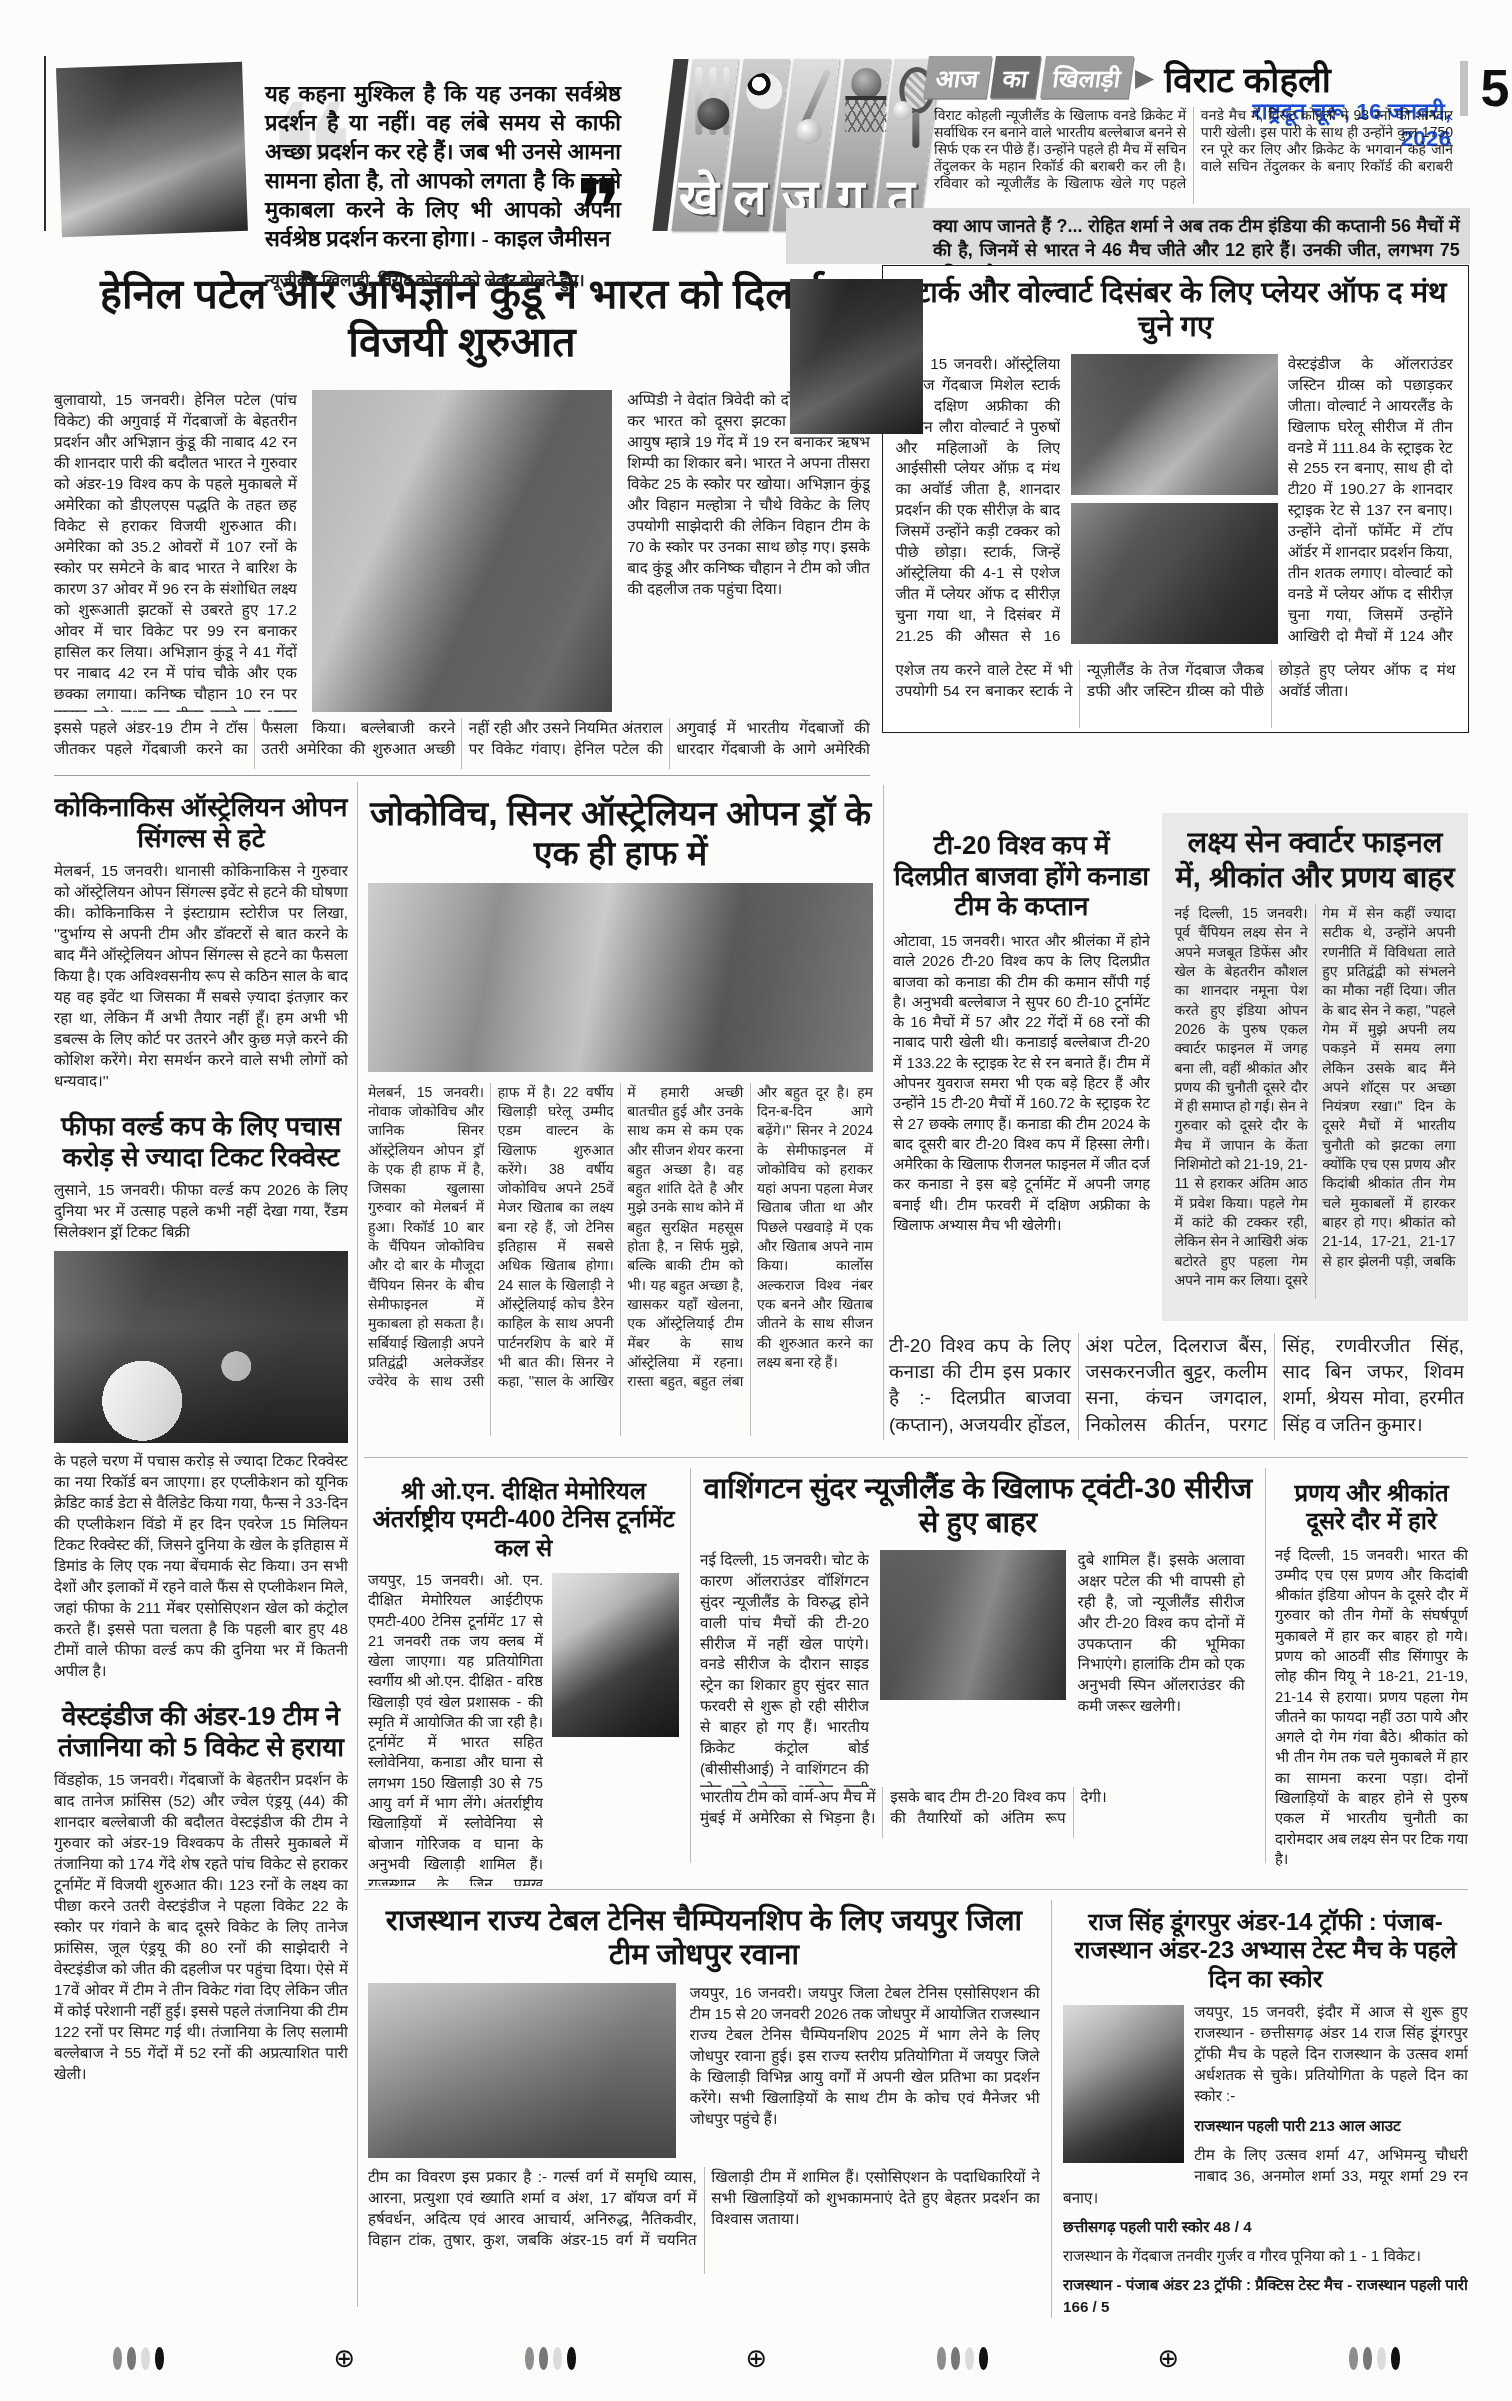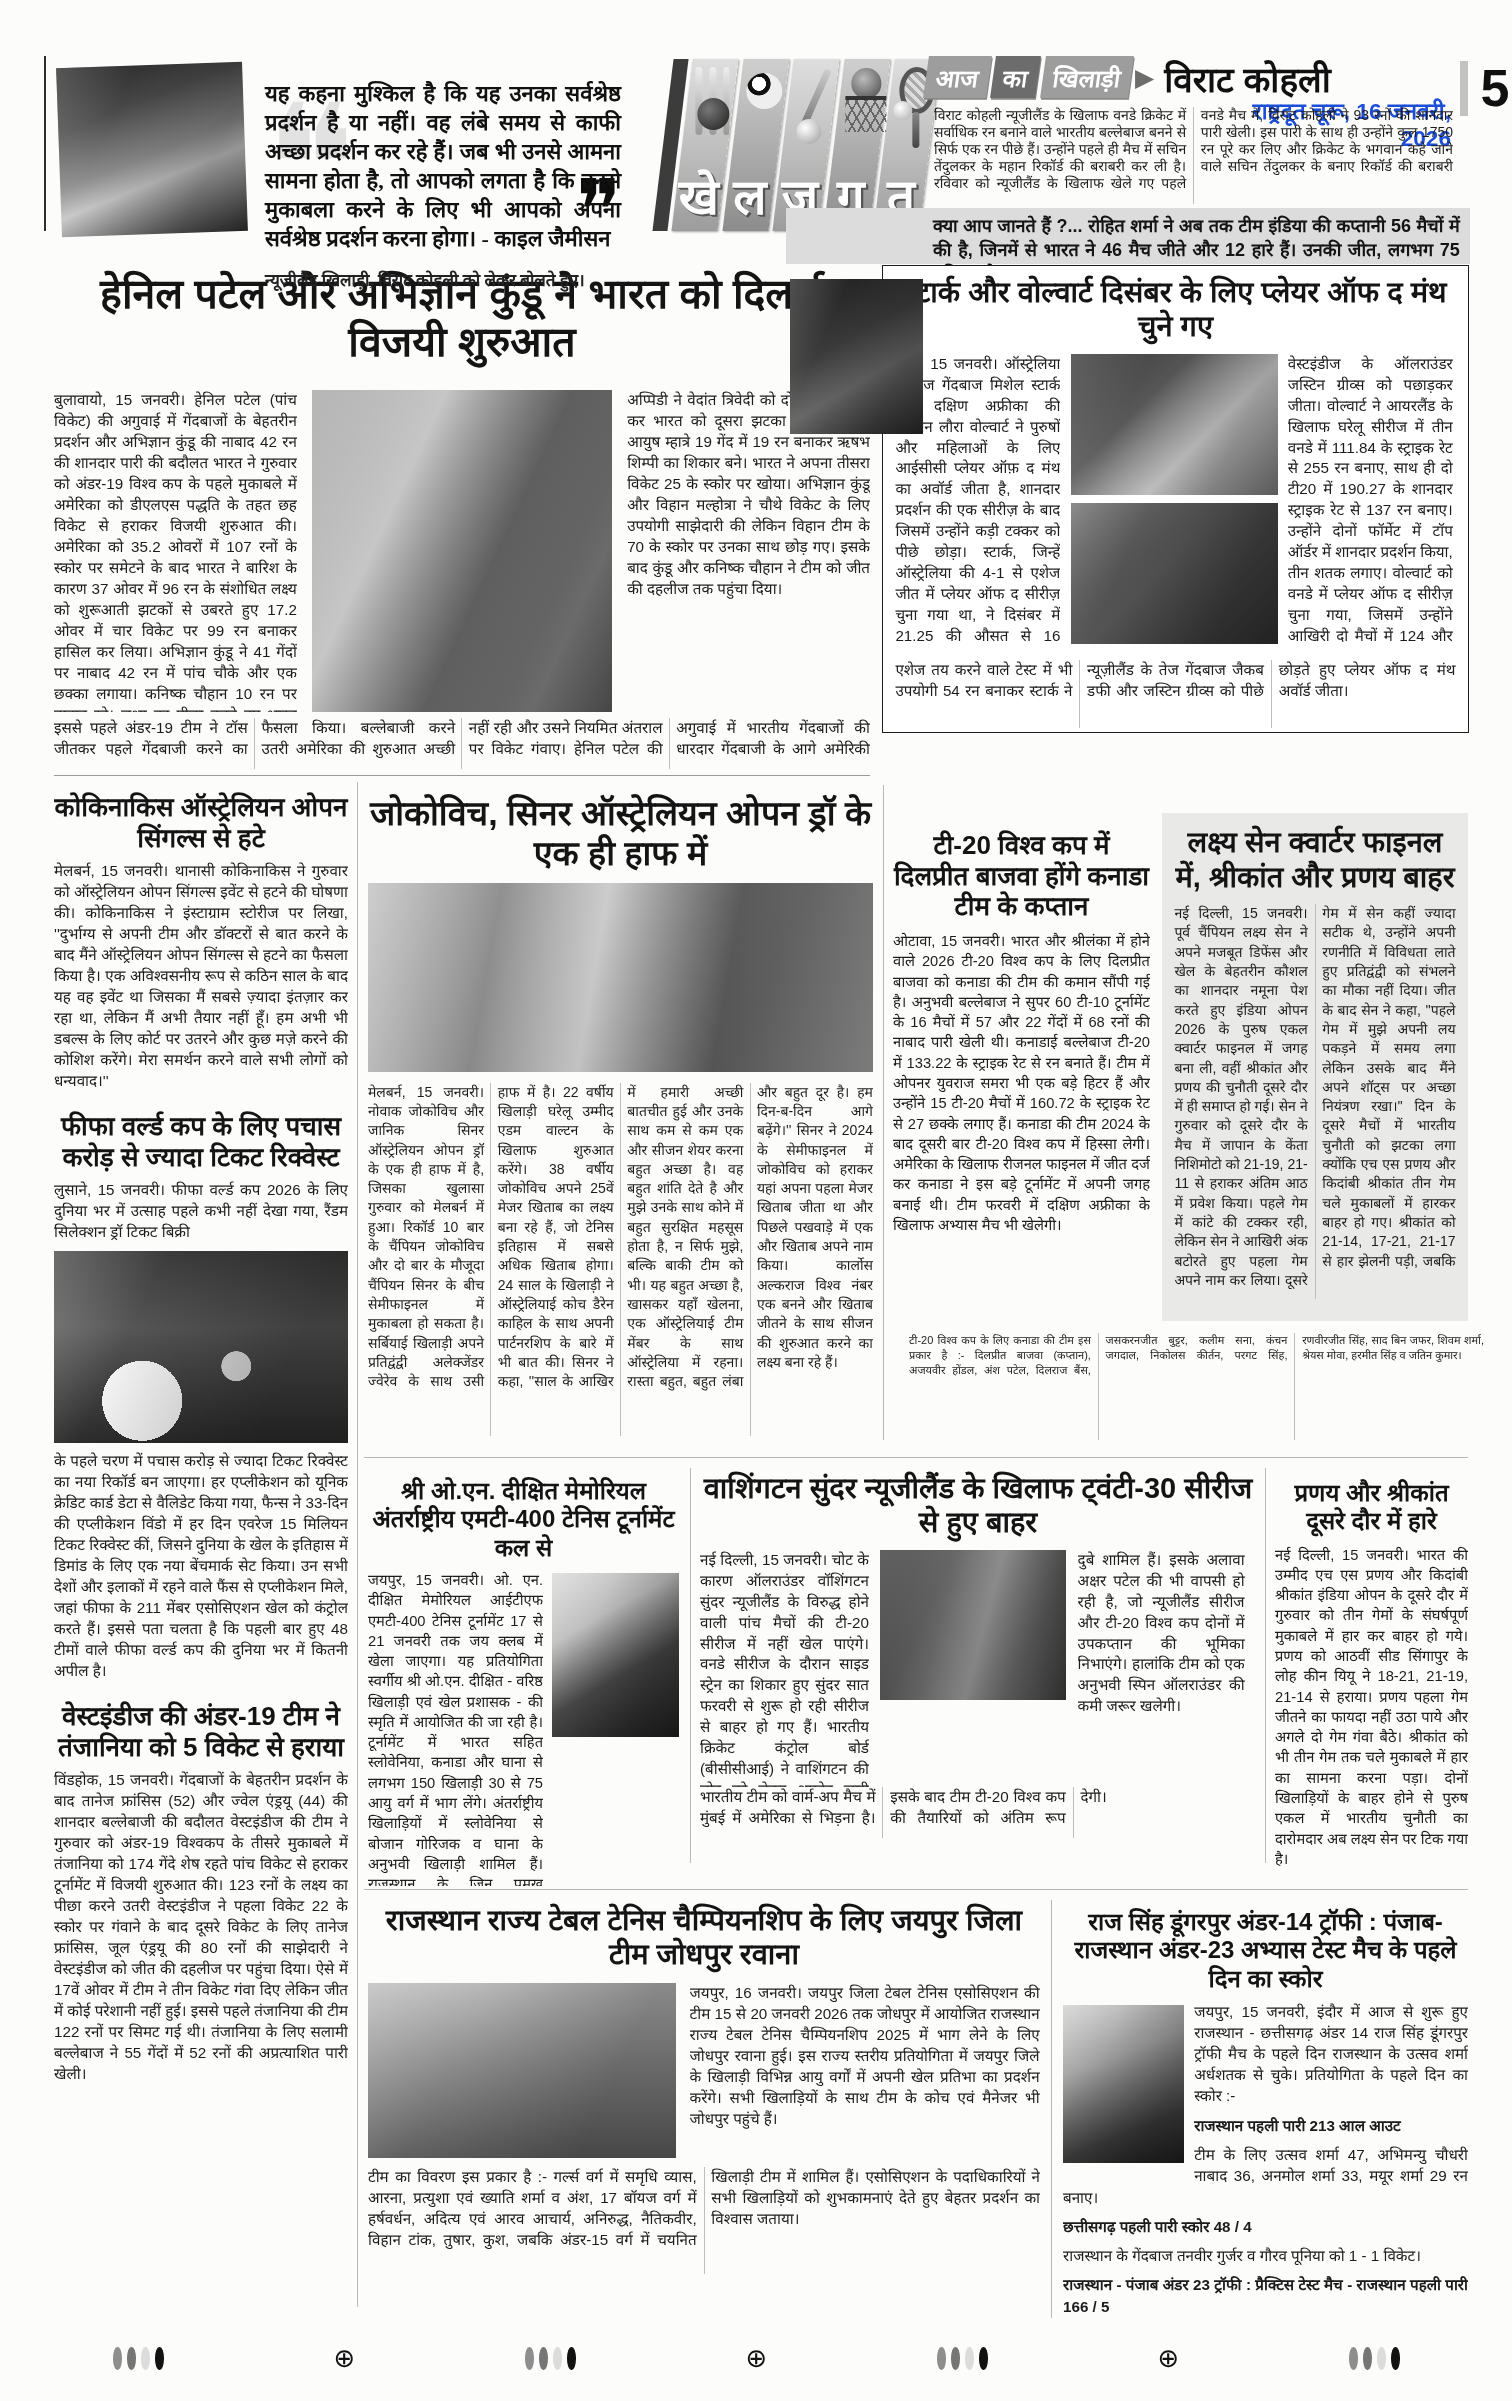--- a/index.html
+++ b/index.html
@@ -204,21 +204,21 @@
   <div class="abs" style="left:893px; top:830px; width:257px;">
     <div class="headline h-md">टी-20 विश्व कप में दिलप्रीत बाजवा होंगे कनाडा टीम के कप्तान</div>
     <div class="body-text" style="margin-top:9px; max-height:384px; font-size:14.7px;">ओटावा, 15 जनवरी। भारत और श्रीलंका में होने वाले 2026 टी-20 विश्व कप के लिए दिलप्रीत बाजवा को कनाडा की टीम की कमान सौंपी गई है। अनुभवी बल्लेबाज ने सुपर 60 टी-10 टूर्नामेंट के 16 मैचों में 57 और 22 गेंदों में 68 रनों की नाबाद पारी खेली थी। कनाडाई बल्लेबाज टी-20 में 133.22 के स्ट्राइक रेट से रन बनाते हैं। टीम में ओपनर युवराज समरा भी एक बड़े हिटर हैं और उन्होंने 15 टी-20 मैचों में 160.72 के स्ट्राइक रेट से 27 छक्के लगाए हैं। कनाडा की टीम 2024 के बाद दूसरी बार टी-20 विश्व कप में हिस्सा लेगी। अमेरिका के खिलाफ रीजनल फाइनल में जीत दर्ज कर कनाडा ने इस बड़े टूर्नामेंट में अपनी जगह बनाई थी। टीम फरवरी में दक्षिण अफ्रीका के खिलाफ अभ्यास मैच भी खेलेगी।</div>
   </div>
 
   <div class="abs graybox" style="left:1162px; top:813px; width:306px; height:508px; padding:12.4px;">
     <div class="headline h-lg">लक्ष्य सेन क्वार्टर फाइनल में, श्रीकांत और प्रणय बाहर</div>
     <div class="body-text cols-2" style="margin-top:10.2px; height:395px; font-size:14px;">नई दिल्ली, 15 जनवरी। पूर्व चैंपियन लक्ष्य सेन ने अपने मजबूत डिफेंस और खेल के बेहतरीन कौशल का शानदार नमूना पेश करते हुए इंडिया ओपन 2026 के पुरुष एकल क्वार्टर फाइनल में जगह बना ली, वहीं श्रीकांत और प्रणय की चुनौती दूसरे दौर में ही समाप्त हो गई। सेन ने गुरुवार को दूसरे दौर के मैच में जापान के केंता निशिमोटो को 21-19, 21-11 से हराकर अंतिम आठ में प्रवेश किया। पहले गेम में कांटे की टक्कर रही, लेकिन सेन ने आखिरी अंक बटोरते हुए पहला गेम अपने नाम कर लिया। दूसरे गेम में सेन कहीं ज्यादा सटीक थे, उन्होंने अपनी रणनीति में विविधता लाते हुए प्रतिद्वंद्वी को संभलने का मौका नहीं दिया। जीत के बाद सेन ने कहा, ''पहले गेम में मुझे अपनी लय पकड़ने में समय लगा लेकिन उसके बाद मैंने अपने शॉट्स पर अच्छा नियंत्रण रखा।'' दिन के दूसरे मैचों में भारतीय चुनौती को झटका लगा क्योंकि एच एस प्रणय और किदांबी श्रीकांत तीन गेम चले मुकाबलों में हारकर बाहर हो गए। श्रीकांत को 21-14, 17-21, 21-17 से हार झेलनी पड़ी, जबकि प्रणय 18-21, 21-19, 21-14 से हारे।</div>
   </div>
 
-  <div class="abs body-text cols-3" style="left:909px; top:1333px; width:575px; height:107px; font-size:11px;">टी-20 विश्व कप के लिए कनाडा की टीम इस प्रकार है :- दिलप्रीत बाजवा (कप्तान), अजयवीर होंडल, अंश पटेल, दिलराज बैंस, जसकरनजीत बुट्टर, कलीम सना, कंचन जगदाल, निकोलस कीर्तन, परगट सिंह, रणवीरजीत सिंह, साद बिन जफर, शिवम शर्मा, श्रेयस मोवा, हरमीत सिंह व जतिन कुमार।</div>
+  <div class="abs body-text cols-3" style="left:889px; top:1333px; width:575px; height:107px; font-size:19px;">टी-20 विश्व कप के लिए कनाडा की टीम इस प्रकार है :- दिलप्रीत बाजवा (कप्तान), अजयवीर होंडल, अंश पटेल, दिलराज बैंस, जसकरनजीत बुट्टर, कलीम सना, कंचन जगदाल, निकोलस कीर्तन, परगट सिंह, रणवीरजीत सिंह, साद बिन जफर, शिवम शर्मा, श्रेयस मोवा, हरमीत सिंह व जतिन कुमार।</div>
 
   <div class="hrule" style="left:364px; top:1457px; width:1104px; background:#b5b5b5;"></div>
   <div class="vrule" style="left:690px; top:1468px; height:395px;"></div>
   <div class="vrule" style="left:1265px; top:1468px; height:395px;"></div>
 
   <div class="abs" style="left:368px; top:1477px; width:311px;">
     <div class="headline h-sm">श्री ओ.एन. दीक्षित मेमोरियल अंतर्राष्ट्रीय एमटी-400 टेनिस टूर्नामेंट कल से</div>
     <div style="margin-top:8px; overflow:hidden; max-height:316px;">
       <div class="photo" id="ph-dixit" style="float:right; width:127px; height:164px; margin:3.4px 0 5.6px 9px;"></div>
       <div class="body-text" style="font-size:14.7px;">जयपुर, 15 जनवरी। ओ. एन. दीक्षित मेमोरियल आईटीएफ एमटी-400 टेनिस टूर्नामेंट 17 से 21 जनवरी तक जय क्लब में खेला जाएगा। यह प्रतियोगिता स्वर्गीय श्री ओ.एन. दीक्षित - वरिष्ठ खिलाड़ी एवं खेल प्रशासक - की स्मृति में आयोजित की जा रही है। टूर्नामेंट में भारत सहित स्लोवेनिया, कनाडा और घाना से लगभग 150 खिलाड़ी 30 से 75 आयु वर्ग में भाग लेंगे। अंतर्राष्ट्रीय खिलाड़ियों में स्लोवेनिया से बोजान गोरिजक व घाना के अनुभवी खिलाड़ी शामिल हैं। राजस्थान के जिन प्रमुख खिलाड़ियों ने भाग लेने की पुष्टि की है उनमें दिलीप हिंदुजा, अशोक जिंदल, ललित शर्मा, डॉ. दीपंकर चक्रवर्ती, शरद टाक, लक्ष्मीकांत, गुरुचरण स्वामी, सोहिनी कुमारी, जगदीश सेवा, रितेश शर्मा व ख्याति शर्मा प्रमुख हैं। खिलाड़ियों की अधिक भागीदारी को देखते हुए मुकाबले क्लब के सभी टेनिस कोर्टों पर खेले जाएंगे। टूर्नामेंट निदेशक के अनुसार सभी आयु वर्गों के ड्रॉ शुक्रवार को जारी किए जाएंगे।</div>

